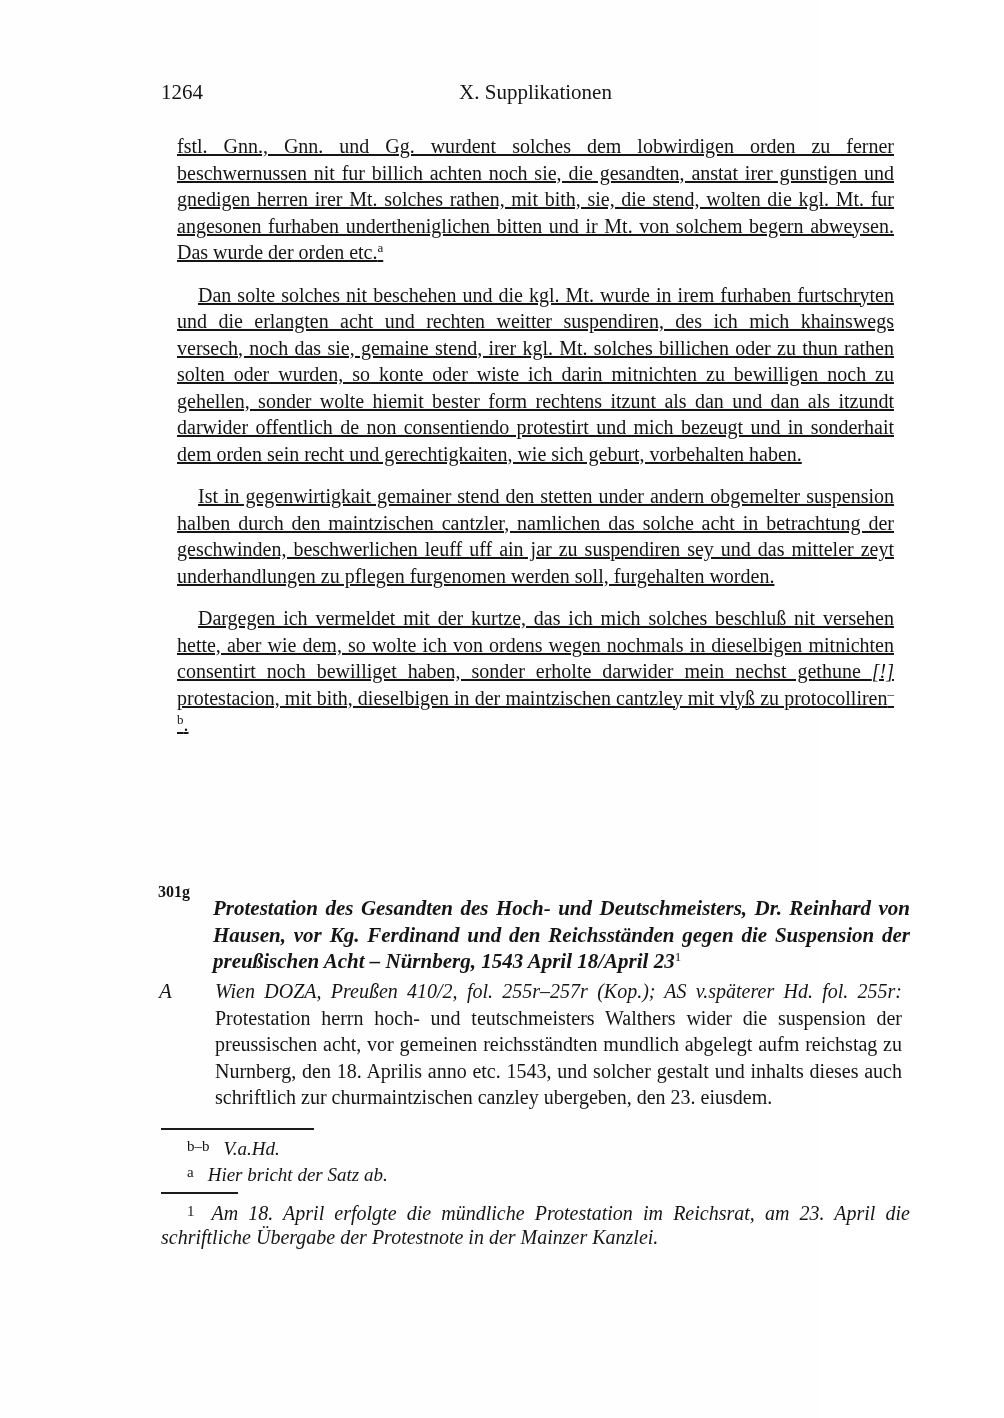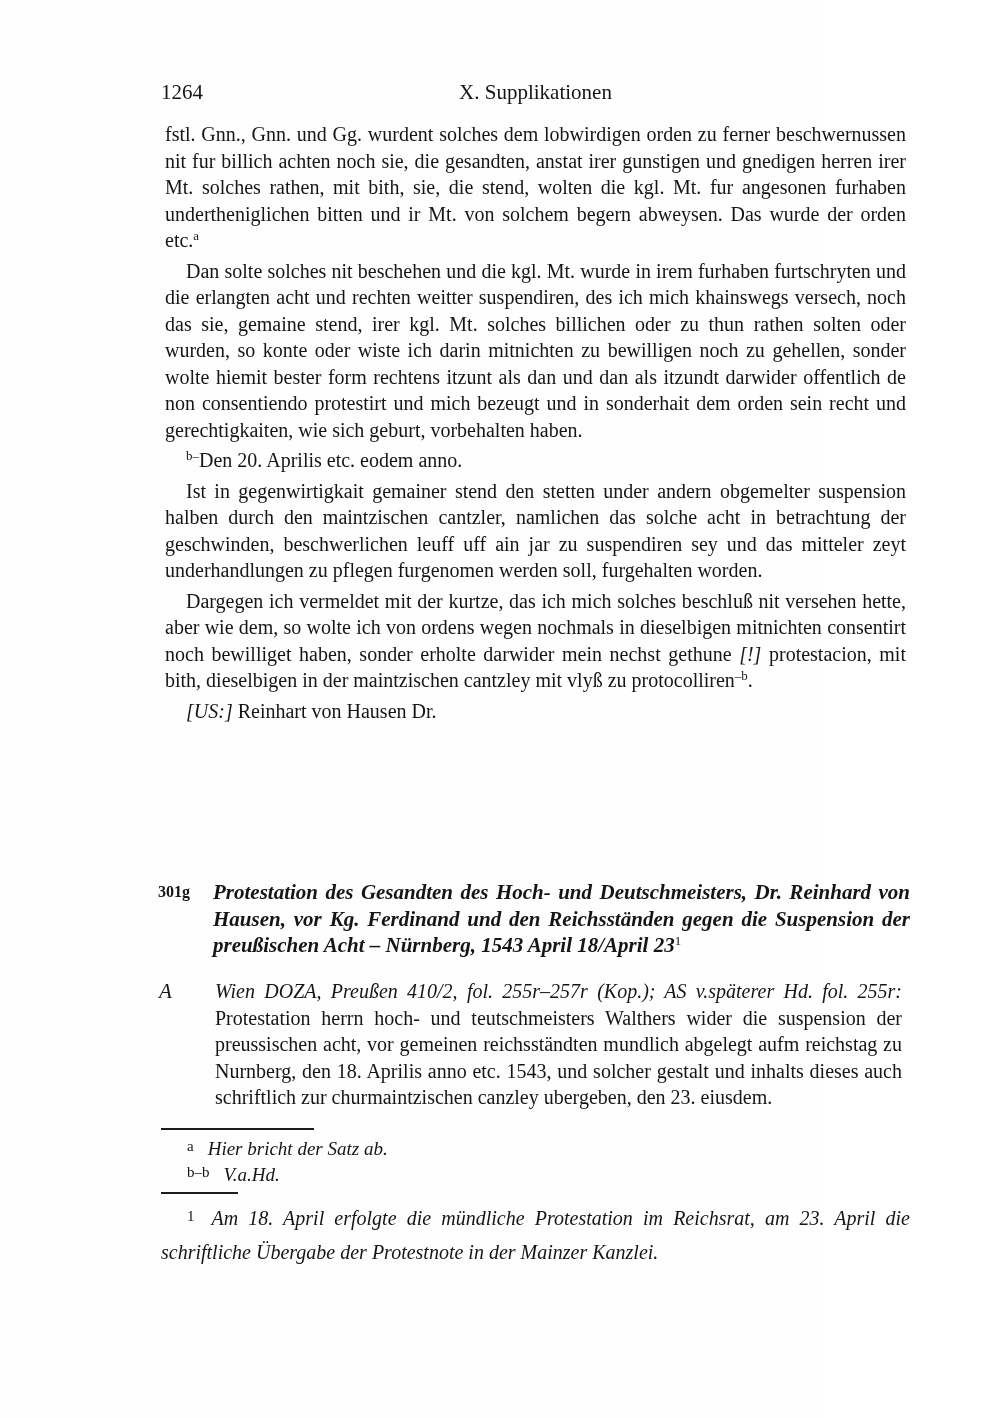--- a/index.html
+++ b/index.html
@@ -35,22 +35,23 @@
   .body-text {
     position: absolute;
     left: 161px;
     top: 117px;
     width: 749px;
     font-size: 20px;
     line-height: 26.5px;
     text-align: justify;
   }
   .body-text p {
-    margin: 4px;
+    margin: 16px;
     text-indent: 21px;
+    text-decoration: underline;
   }
   .body-text p.noindent { text-indent: 0; }
   sup.note-ref {
     font-size: 13px;
     line-height: 0;
     position: relative;
     top: -7px;
     vertical-align: baseline;
   }
   .it { font-style: italic; }
@@ -63,21 +64,21 @@
   }
   .entry-no {
     position: absolute;
     left: -3px;
     top: 0;
     font-weight: bold;
     font-size: 16px;
     line-height: 26.5px;
   }
   .entry-title {
-    margin: 0 0 0 52px;
+    margin: 16px 0 0 52px;
     font-weight: bold;
     font-style: italic;
     font-size: 21px;
     line-height: 26.5px;
     text-align: justify;
   }
   .entry-title sup.note-ref { font-weight: normal; font-style: normal; }
   
   .source-note {
     position: absolute;
@@ -127,59 +128,57 @@
   .fn-text { font-style: italic; }
   .commentary {
     position: absolute;
     left: 161px;
     top: 1192px;
     width: 749px;
     font-size: 20px;
   }
   .commentary .fn-rule { width: 77px; margin-bottom: 8px; }
   .commentary .fn {
-    line-height: 32px;
+    line-height: 22px;
     text-align: justify;
     text-indent: 26px;
   }
   .commentary .fn-marker { margin-right: 17px; }
 </style>
 </head>
 <body>
 
 <div class="page">
 
   <header class="running-head">
     <span class="page-number">1264</span>
     <span class="rh-title">X. Supplikationen</span>
   </header>
 
   <section class="body-text">
     <p class="noindent"><span>fstl. Gnn., Gnn. und Gg. wurdent solches dem lobwirdigen orden zu ferner beschwernussen nit fur billich achten noch sie, die gesandten, anstat irer gunstigen und gnedigen herren irer Mt. solches rathen, mit bith, sie, die stend, wolten die kgl. Mt. fur angesonen furhaben undertheniglichen bitten und ir Mt. von solchem begern abweysen. Das wurde der orden etc.</span><sup class="note-ref">a</sup></p>
     <p><span>Dan solte solches nit beschehen und die kgl. Mt. wurde in irem furhaben furtschryten und die erlangten acht und rechten weitter suspendiren, des ich mich khainswegs versech, noch das sie, gemaine stend, irer kgl. Mt. solches billichen oder zu thun rathen solten oder wurden, so konte oder wiste ich darin mitnichten zu bewilligen noch zu gehellen, sonder wolte hiemit bester form rechtens itzunt als dan und dan als itzundt darwider offentlich de non consentiendo protestirt und mich bezeugt und in sonderhait dem orden sein recht und gerechtigkaiten, wie sich geburt, vorbehalten haben.</span></p>
-    <p><sup class="note-ref">b–</sup><span>Den 20. Aprilis etc. eodem anno.</span></p>
     <p><span>Ist in gegenwirtigkait gemainer stend den stetten under andern obgemelter suspension halben durch den maintzischen cantzler, namlichen das solche acht in betrachtung der geschwinden, beschwerlichen leuff uff ain jar zu suspendiren sey und das mitteler zeyt underhandlungen zu pflegen furgenomen werden soll, furgehalten worden.</span></p>
     <p><span>Dargegen ich vermeldet mit der kurtze, das ich mich solches beschluß nit versehen hette, aber wie dem, so wolte ich von ordens wegen nochmals in dieselbigen mitnichten consentirt noch bewilliget haben, sonder erholte darwider mein nechst gethune </span><span class="it">[!]</span><span> protestacion, mit bith, dieselbigen in der maintzischen cantzley mit vlyß zu protocolliren</span><sup class="note-ref">–b</sup><span>.</span></p>
-    <p><span class="it">[US:]</span><span> Reinhart von Hausen Dr.</span></p>
   </section>
 
   <section class="entry-heading">
     <span class="entry-no">301g</span>
     <p class="entry-title"><span>Protestation des Gesandten des Hoch- und Deutschmeisters, Dr. Reinhard von Hausen, vor Kg. Ferdinand und den Reichsständen gegen die Suspension der preußischen Acht – Nürnberg, 1543 April 18/April 23</span><sup class="note-ref">1</sup></p>
   </section>
 
   <section class="source-note">
     <span class="src-label">A</span>
     <p class="src-text"><span class="it">Wien DOZA, Preußen 410/2, fol. 255r–257r (Kop.); AS v.späterer Hd. fol. 255r:</span><span> Protestation herrn hoch- und teutschmeisters Walthers wider die suspension der preussischen acht, vor gemeinen reichsständten mundlich abgelegt aufm reichstag zu Nurnberg, den 18. Aprilis anno etc. 1543, und solcher gestalt und inhalts dieses auch schriftlich zur churmaintzischen canzley ubergeben, den 23. eiusdem.</span></p>
   </section>
 
   <section class="apparatus">
     <div class="fn-rule"></div>
+    <p class="fn"><span class="fn-marker">b–b</span><span class="fn-text">V.a.Hd.</span></p>
     <p class="fn"><span class="fn-marker">a</span><span class="fn-text">Hier bricht der Satz ab.</span></p>
-    <p class="fn"><span class="fn-marker">b–b</span><span class="fn-text">V.a.Hd.</span></p>
   </section>
 
   <section class="commentary">
     <div class="fn-rule"></div>
     <p class="fn"><span class="fn-marker">1</span><span class="fn-text">Am 18. April erfolgte die mündliche Protestation im Reichsrat, am 23. April die schriftliche Übergabe der Protestnote in der Mainzer Kanzlei.</span></p>
   </section>
 
 </div>
 
 </body></html>

